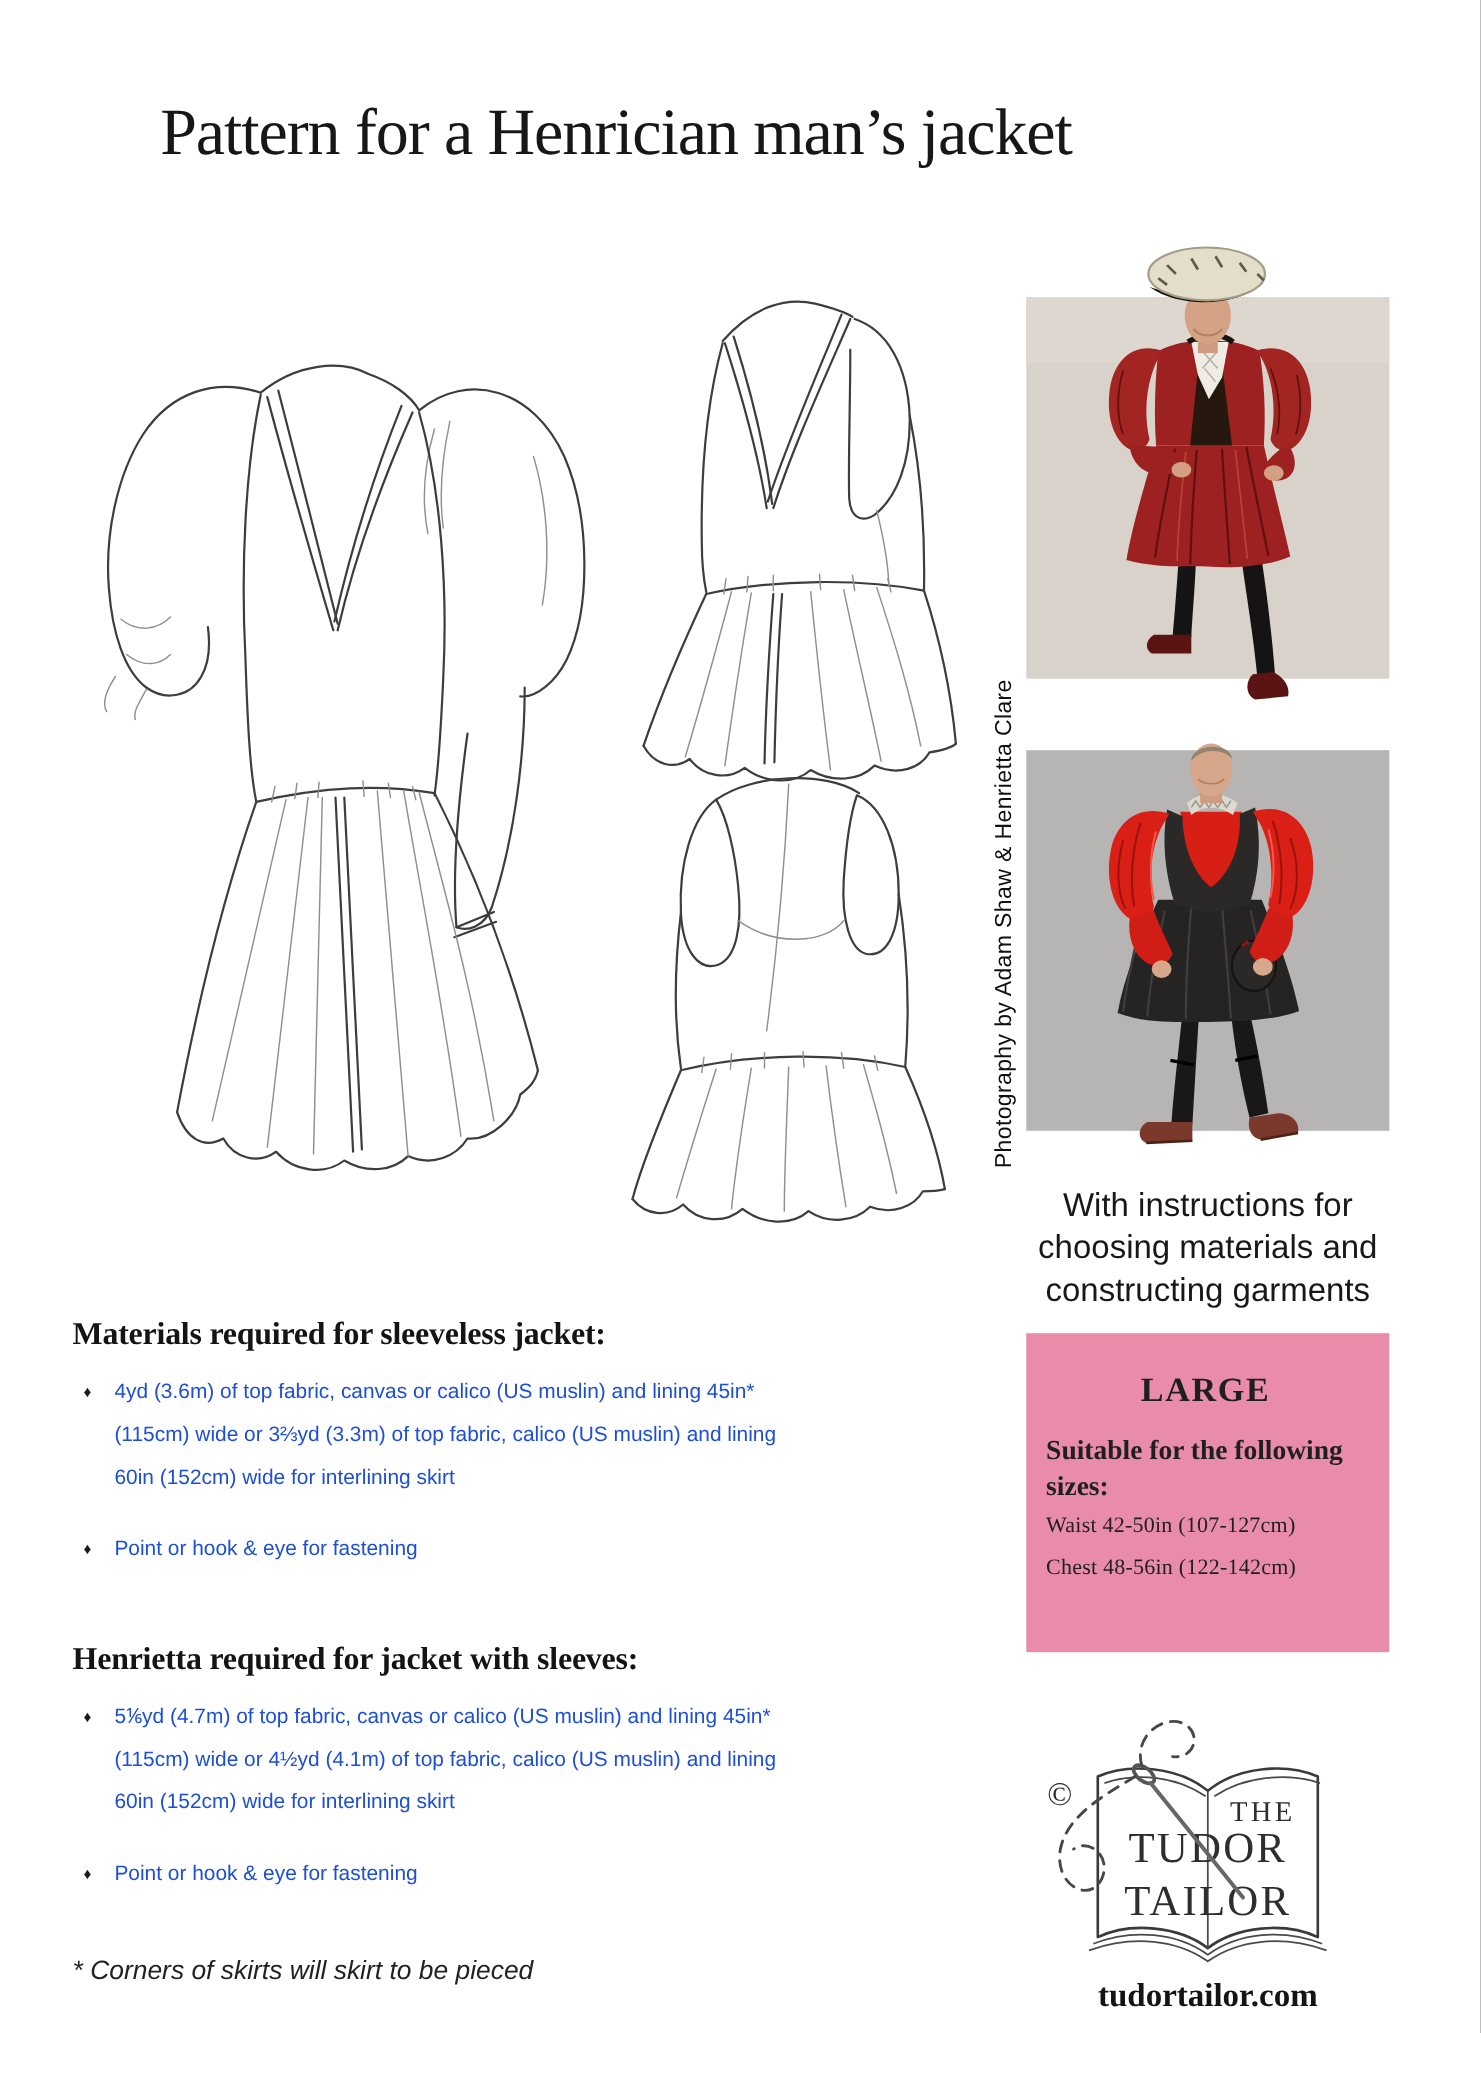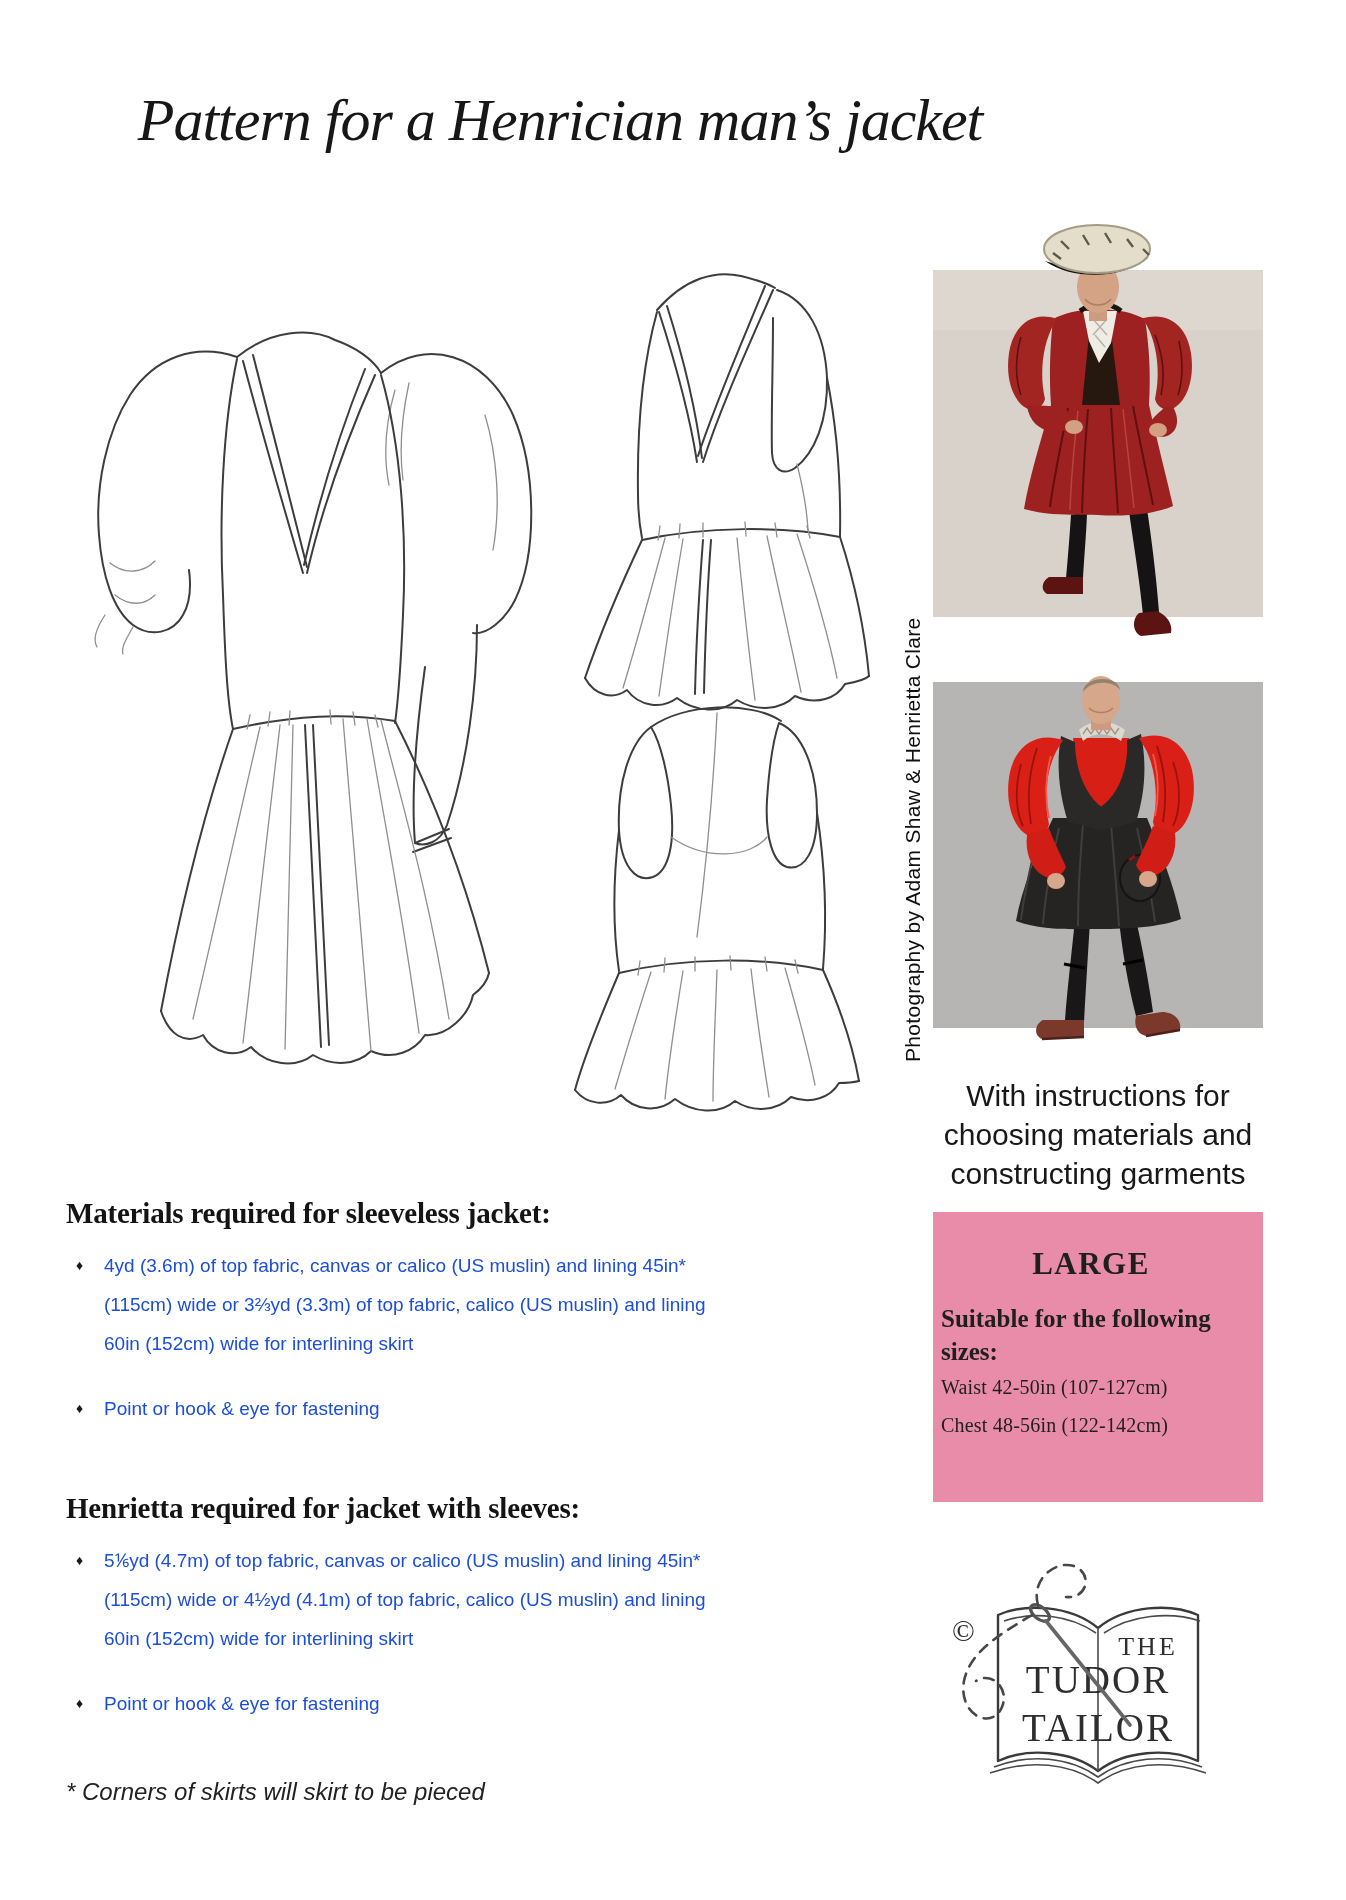--- a/index.html
+++ b/index.html
@@ -5,21 +5,21 @@
   html,body { margin:0; padding:0; background:#888; }
   .page {
     position:relative; width:1346px; height:1900px; margin:0 auto;
     background:#ffffff; overflow:hidden;
     font-family:"Liberation Sans", sans-serif; color:#1c1c1c;
   }
   
   .title {
     position:absolute; left:0; top:86px; width:1120px; margin:0;
     text-align:center; font-family:"Liberation Serif", serif;
-    font-weight:400; font-size:60px; letter-spacing:-1px; color:#171717;font-style:italic;
+    font-weight:400; font-size:60px; letter-spacing:-1px; color:#171717;
   }
   
   .sketch { position:absolute; }
   .sketch svg { display:block; width:100%; height:100%; overflow:visible; }
   .sk path { fill:none; stroke:#3d3d3d; stroke-width:2; stroke-linecap:round; stroke-linejoin:round; }
   .sk path.lt { stroke:#8f8f8f; stroke-width:1.3; }
   .sketch-large  { left:85px;  top:295px; width:455px; height:780px; }
   .sketch-top    { left:545px; top:248px; width:335px; height:455px; }
   .sketch-bottom { left:555px; top:685px; width:330px; height:420px; }
   
@@ -33,21 +33,21 @@
   .photo1 { left:933px; top:215px; width:330px; height:425px; }
   .photo2 { left:933px; top:668px; width:330px; height:390px; }
   .caption {
     position:absolute; left:923px; top:1076px; width:350px;
     text-align:center; font-family:Liberation Sans, sans-serif;
     font-size:30px; line-height:39px; color:#181818;
   }
   
   .sizebox {
     position:absolute; left:933px; top:1212px; width:330px; height:290px;
-    box-sizing:border-box; padding:34px 22px 0 8px;
+    box-sizing:border-box; padding:34px 22px 0 18px;
     font-family:"Liberation Serif", serif; color:#1f1f1f;
   }
   .size-label { text-align:center; font-weight:700; font-size:31px; letter-spacing:1.5px; margin-bottom:20px; }
   .size-subtitle { font-weight:700; font-size:25px; line-height:33px; margin-bottom:8px; }
   .size-line { font-size:20px; margin-bottom:15px; letter-spacing:.2px; }
   
   .materials { position:absolute; left:66px; width:672px; }
   .m1 { top:1197px; }
   .m2 { top:1492px; }
   .materials h2 {
@@ -276,14 +276,15 @@
       <text class="lg-big" x="158" y="188" text-anchor="middle">TAILOR</text>
 
       <ellipse cx="100" cy="60" rx="11" ry="6" fill="none" stroke="#555" stroke-width="3.4" transform="rotate(38 100 60)"></ellipse>
       <line x1="106" y1="68" x2="190" y2="172" stroke="#666" stroke-width="3.6" stroke-linecap="round"></line>
 
       <path class="lg-thread" d="M 98,52 C 90,24 120,4 138,15 C 152,24 146,46 126,44"></path>
       <path class="lg-thread" d="M 92,62 C 62,80 30,98 24,128 C 18,162 52,178 62,154 C 70,134 50,118 36,128"></path>
     </svg>
   </div>
 
+  <div class="website">tudortailor.com</div>
 
 </div>
 
 </body></html>

